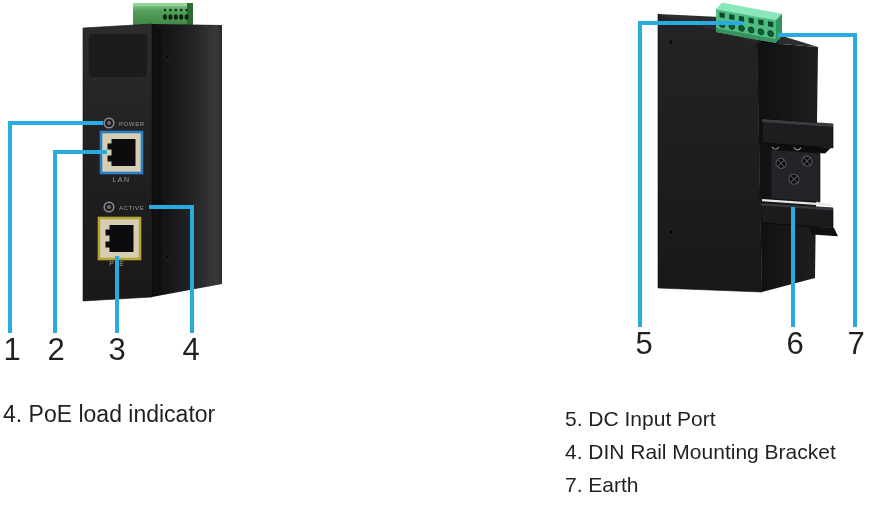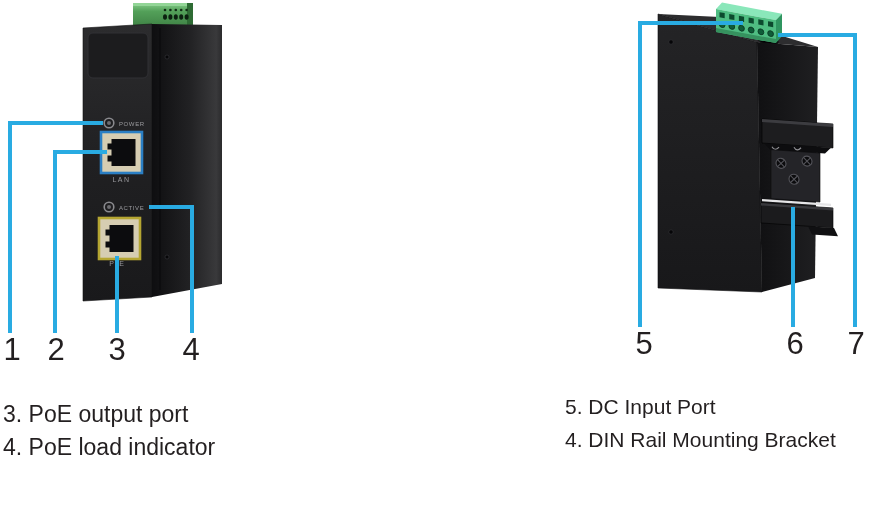--- a/index.html
+++ b/index.html
@@ -10,21 +10,21 @@
   .dev { position:absolute; }
   .dev-left  { left:60px;  top:0; width:175px; height:312px; }
   .dev-right { left:650px; top:0; width:200px; height:300px; }
   .cl { position:absolute; background:#29abe2; }
   .num {
     position:absolute; transform:translateX(-50%);
     font-size:31px; line-height:1; color:#231f20; white-space:nowrap;
   }
   .legend { position:absolute; color:#231f20; white-space:nowrap; }
   .legend-front { left:3px;  top:398px; font-size:23px; line-height:33px; }
-  .legend-rear  { left:565px; top:390px; font-size:21px; line-height:33px; }
+  .legend-rear  { left:565px; top:402px; font-size:21px; line-height:33px; }
   svg text { font-family:"Liberation Sans", sans-serif; }
 </style>
 </head>
 <body>
 
 <div class="canvas">
 
   <svg class="dev dev-left" viewBox="0 0 175 312">
     <defs>
       <linearGradient id="gFront" x1="0" y1="0" x2="0" y2="1">
@@ -183,22 +183,22 @@
 
   <div class="num" style="left:12px;  top:334px;">1</div>
   <div class="num" style="left:56px;  top:334px;">2</div>
   <div class="num" style="left:117px; top:334px;">3</div>
   <div class="num" style="left:191px; top:334px;">4</div>
   <div class="num" style="left:644px; top:328px;">5</div>
   <div class="num" style="left:795px; top:328px;">6</div>
   <div class="num" style="left:856px; top:328px;">7</div>
 
   <div class="legend legend-front">
-    <div>3. PoE output port</div>
     <div>4. PoE load indicator</div>
   </div>
 
   <div class="legend legend-rear">
     <div>5. DC Input Port</div>
     <div>4. DIN Rail Mounting Bracket</div>
+    <div>7. Earth</div>
   </div>
 
 </div>
 
 </body></html>

